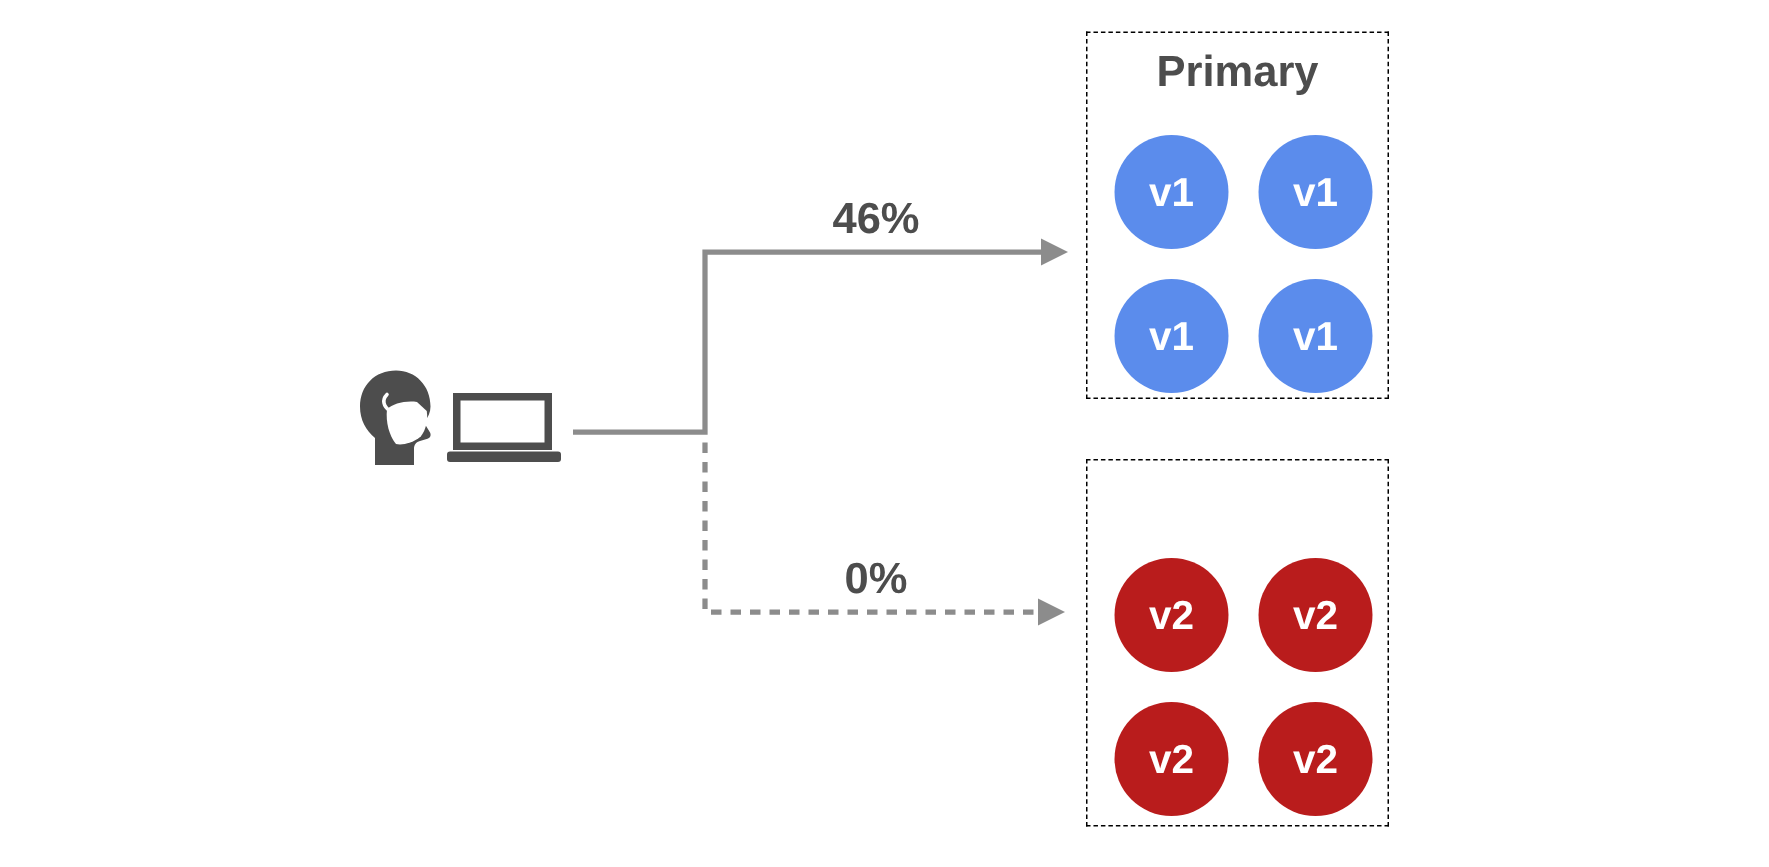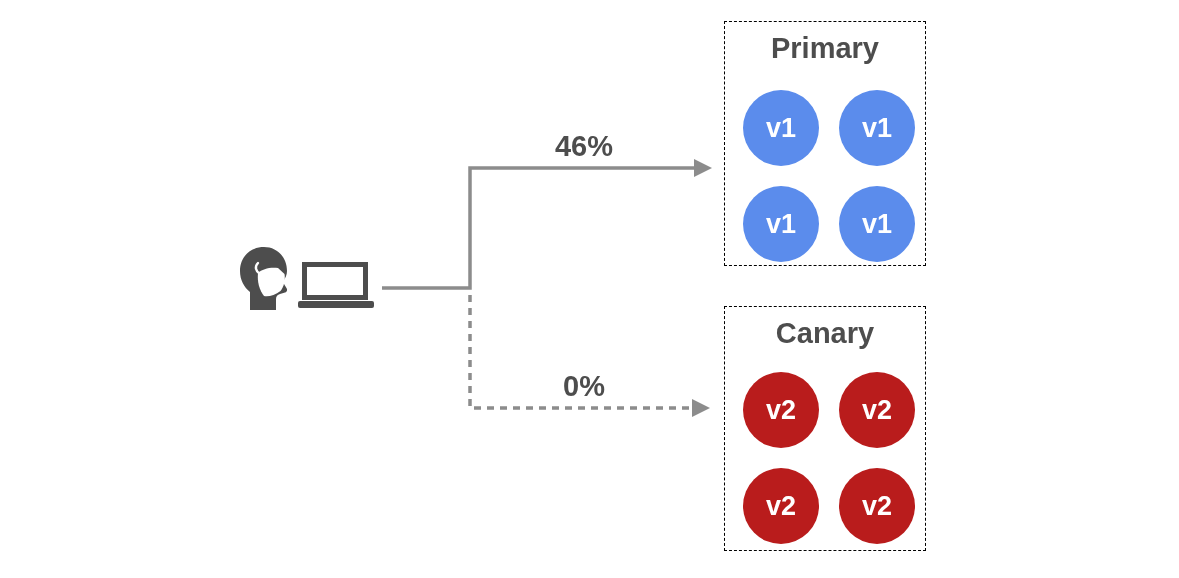--- a/index.html
+++ b/index.html
@@ -111,21 +111,20 @@
     <div class="group-title">Primary</div>
     <div class="instances">
       <div class="instance v1">v1</div>
       <div class="instance v1">v1</div>
       <div class="instance v1">v1</div>
       <div class="instance v1">v1</div>
     </div>
   </div>
 
   <div id="canary-group" class="group">
-    <div class="group-title">Canary</div>
     <div class="instances">
       <div class="instance v2">v2</div>
       <div class="instance v2">v2</div>
       <div class="instance v2">v2</div>
       <div class="instance v2">v2</div>
     </div>
   </div>
 
 </div>
 

